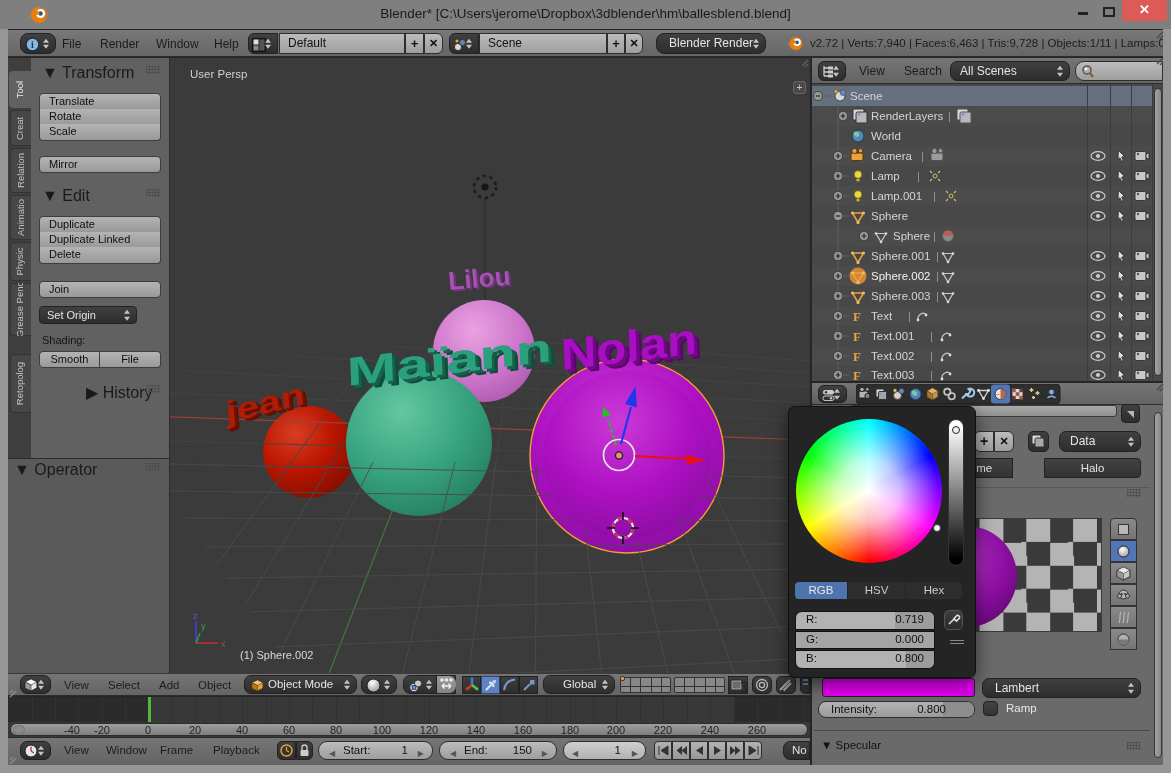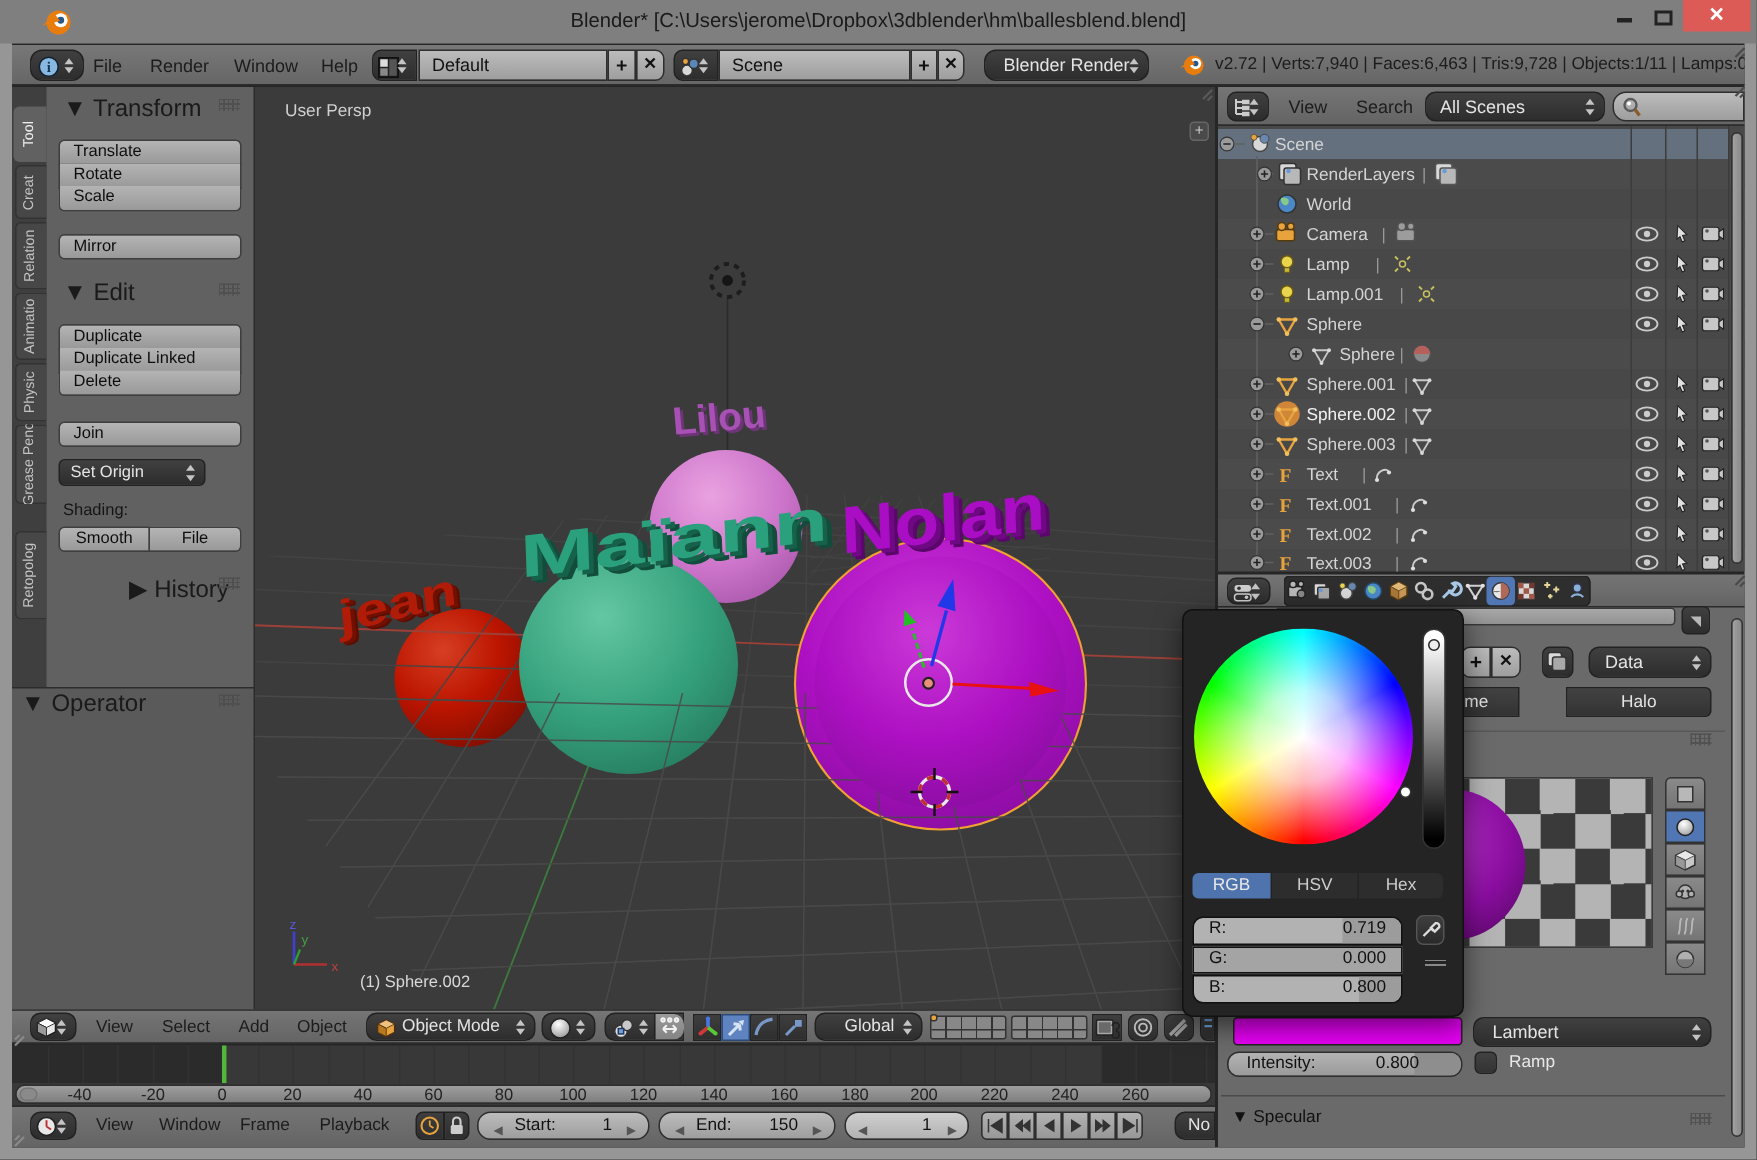--- a/index.html
+++ b/index.html
@@ -436,21 +436,21 @@
 <div class="abs" style="left:687px;top:697px;width:1px;height:25px;background:#323232;"></div>
 <div class="abs" style="left:710px;top:697px;width:1px;height:25px;background:#323232;"></div>
 <div class="abs" style="left:734px;top:697px;width:1px;height:25px;background:#323232;"></div>
 <div class="abs" style="left:757px;top:697px;width:1px;height:25px;background:#323232;"></div>
 <div class="abs" style="left:780px;top:697px;width:1px;height:25px;background:#323232;"></div>
 <div class="abs" style="left:804px;top:697px;width:1px;height:25px;background:#323232;"></div>
 <div class="abs" style="left:148px;top:697px;width:3px;height:25px;background:#51b83c;"></div>
 <div class="abs" style="left:8px;top:722px;width:802px;height:15px;background:#383838;"></div>
 <div class="abs" style="left:10px;top:723px;width:798px;height:13px;background:linear-gradient(#9e9e9e,#7e7e7e);border:1px solid #2e2e2e;border-radius:7px;"></div>
 <div class="abs" style="left:13px;top:725px;width:12px;height:9px;background:#8a8a8a;border-radius:5px;border:1px solid #777;"></div>
-<span class="tnum" style="left:53px;">-40</span>
+<span class="tnum" style="left:72px;">-40</span>
 <span class="tnum" style="left:102px;">-20</span>
 <span class="tnum" style="left:148px;">0</span>
 <span class="tnum" style="left:195px;">20</span>
 <span class="tnum" style="left:242px;">40</span>
 <span class="tnum" style="left:289px;">60</span>
 <span class="tnum" style="left:336px;">80</span>
 <span class="tnum" style="left:382px;">100</span>
 <span class="tnum" style="left:429px;">120</span>
 <span class="tnum" style="left:476px;">140</span>
 <span class="tnum" style="left:523px;">160</span>

